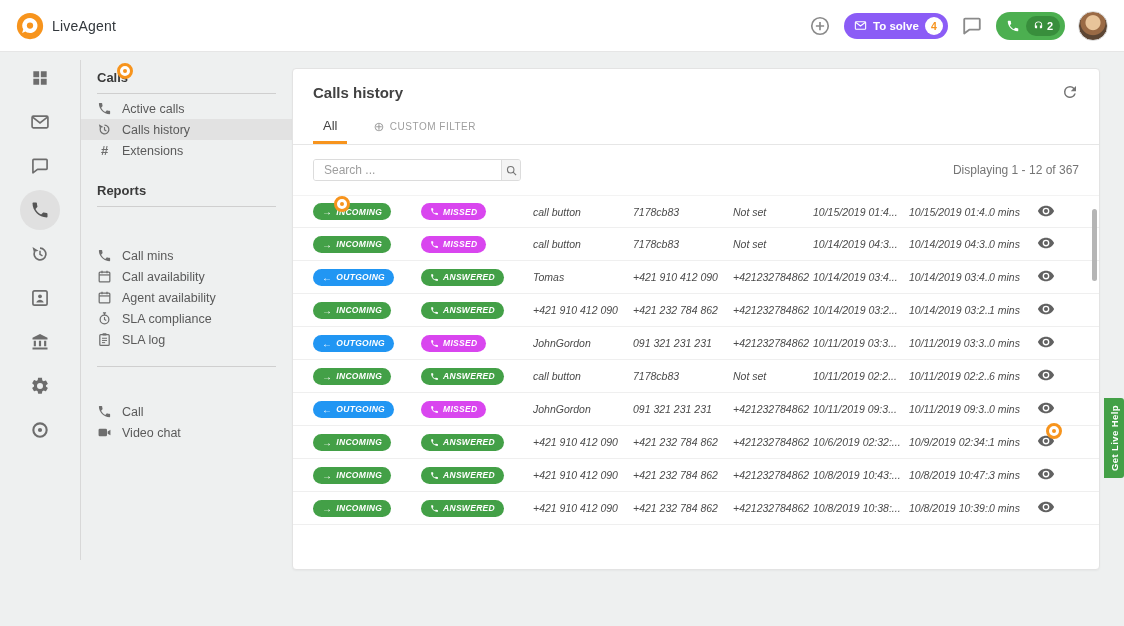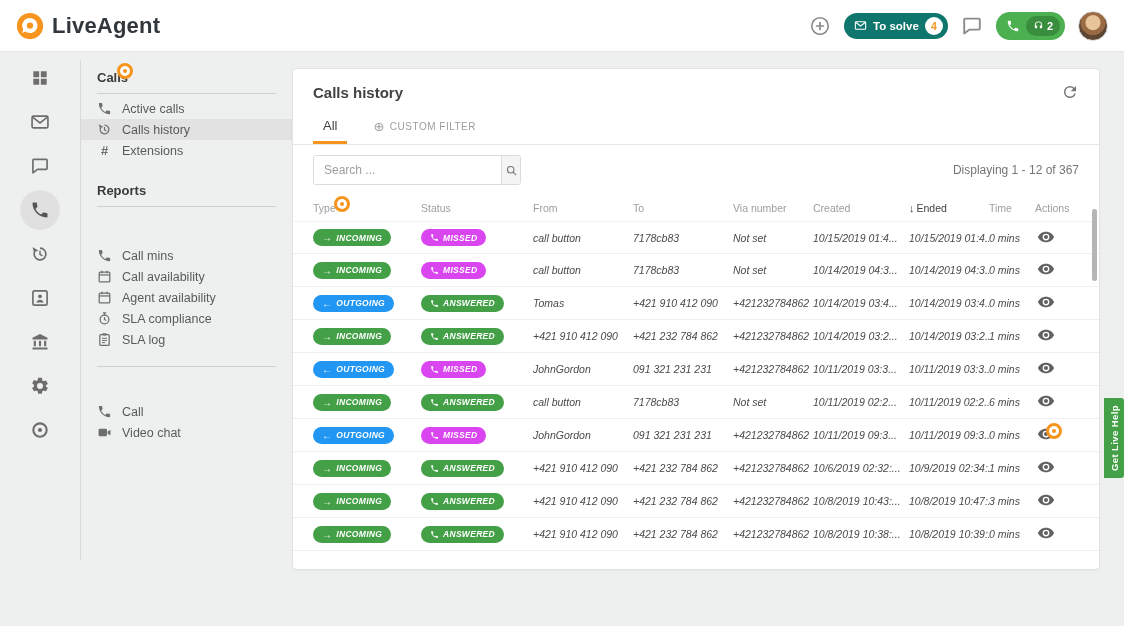--- a/index.html
+++ b/index.html
@@ -5,26 +5,26 @@
   * { margin:0; padding:0; box-sizing:border-box; }
   html,body { width:1124px; height:626px; overflow:hidden; }
   body { font-family:"Liberation Sans","DejaVu Sans",sans-serif; background:#eef0f0; color:#424242; }
   .app { position:relative; width:1124px; height:626px; }
 
   
   .topbar { position:absolute; top:0; left:0; width:1124px; height:52px; background:#fff;
             border-bottom:1px solid #e6e6e6; display:flex; align-items:center; padding:0 16px; z-index:5; }
   .brand { display:flex; align-items:center; gap:8px; }
   .brand svg { width:28px; height:28px; }
-  .brand-text { font-size:22px; font-weight:bold; color:#32373c; letter-spacing:.2px; }
+  .brand-text { font-size:14px; font-weight:normal; color:#32373c; letter-spacing:.2px; }
   .topbar-right { margin-left:auto; display:flex; align-items:center; gap:13px; }
   .tb-icon { width:22px; height:22px; color:#8a8a8a; display:flex; align-items:center; justify-content:center; cursor:pointer; }
   .tb-icon svg { width:22px; height:22px; }
   .pill { display:flex; align-items:center; gap:6px; border-radius:14px; color:#fff; cursor:pointer; }
-  .pill.orange { background:#0f766e; height:26px; padding:0 5px 0 10px; font-size:11.5px; font-weight:bold; }
+  .pill.orange { background:#8b5cf6; height:26px; padding:0 5px 0 10px; font-size:11.5px; font-weight:bold; }
   .pill.orange svg { width:13px; height:13px; color:#fff; }
   .pill-badge { background:#fff; color:#F7941D; width:18px; height:18px; border-radius:50%;
                 display:flex; align-items:center; justify-content:center; font-size:10.5px; font-weight:bold; }
   .pill.green { background:#4caf50; height:28px; padding:0 5px 0 10px; }
   .pill.green > svg { width:14px; height:14px; color:#fff; }
   .green-badge { background:#388e3c; border-radius:11px; height:20px; padding:0 7px; display:flex; align-items:center; gap:3px;
                  font-size:11px; font-weight:bold; color:#fff; }
   .green-badge svg { width:11px; height:11px; color:#fff; }
   .avatar { width:30px; height:30px; border-radius:50%; cursor:pointer;
             background:radial-gradient(circle at 50% 38%, #e8c49a 0 7px, #9a6a45 8px 12px, #5d4634 13px); border:1px solid #ddd; }
@@ -59,21 +59,21 @@
   .refresh-btn { position:absolute; right:18px; top:14px; width:20px; height:20px; color:#757575; cursor:pointer; }
   .refresh-btn svg { width:18px; height:18px; }
 
   .tabs { height:36px; display:flex; align-items:stretch; padding:0 20px; border-bottom:1px solid #e6e6e6; }
   .tab { display:flex; align-items:center; gap:5px; cursor:pointer; }
   .tab.active { font-size:13px; color:#424242; border-bottom:3px solid #F7941D; padding:0 10px; }
   .tab.custom { margin-left:22px; font-size:10px; letter-spacing:.5px; color:#9e9e9e; text-transform:uppercase; padding:0 4px; }
   .plus-glyph::before { content:"\2295"; font-size:13px; color:#9e9e9e; }
 
   .toolbar { height:50px; display:flex; align-items:center; justify-content:space-between; padding:10px 20px; }
-  .search-box { width:208px; height:30px; border:1px solid #dcdcdc; border-radius:3px; display:flex; overflow:hidden; background:#fff;gap:12px; }
+  .search-box { width:208px; height:22px; border:1px solid #dcdcdc; border-radius:3px; display:flex; overflow:hidden; background:#fff;gap:12px; }
   .search-input { flex:1; border:0; outline:none; padding:0 10px; font-size:12px; color:#555;
                   font-family:"Liberation Sans","DejaVu Sans",sans-serif; }
   .search-input::placeholder { color:#9e9e9e; }
   .search-btn { width:34px; background:#f4f4f4; border-left:1px solid #dcdcdc; display:flex; align-items:center; justify-content:center;
                 color:#757575; cursor:pointer; }
   .search-btn svg { width:13px; height:13px; }
   .displaying { font-size:12px; color:#757575;text-align:right; }
 
   
   .thead { display:flex; align-items:center; height:26px; padding:0 20px; font-size:10.5px; color:#9e9e9e; }
@@ -408,34 +408,20 @@
         <input class="search-input" placeholder="Search ..." style="">
         <span class="search-btn">
             <svg>
               <use href="#i-search"></use>
             </svg>
           </span>
       </div>
       <div class="displaying">Displaying 1 - 12 of 367</div>
     </div>
 
-    <div class="thead">
-      <div class="hc c-type">Type</div>
-      <div class="hc c-status">Status</div>
-      <div class="hc c-from">From</div>
-      <div class="hc c-to">To</div>
-      <div class="hc c-via">Via number</div>
-      <div class="hc c-created">Created</div>
-      <div class="hc c-ended sorted">
-        <span class="sort-icon"></span>
-        <span>Ended</span>
-      </div>
-      <div class="hc c-time">Time</div>
-      <div class="hc c-actions">Actions</div>
-    </div>
 
     <div id="rows">
     <div class="trow">
       <div class="c c-type"><span class="badge badge-green dir-in">INCOMING</span></div>
       <div class="c c-status">
         <span class="badge status badge-red">
           <svg class="badge-phone">
                 <use href="#i-phone"></use>
               </svg>
           <span>MISSED</span>

